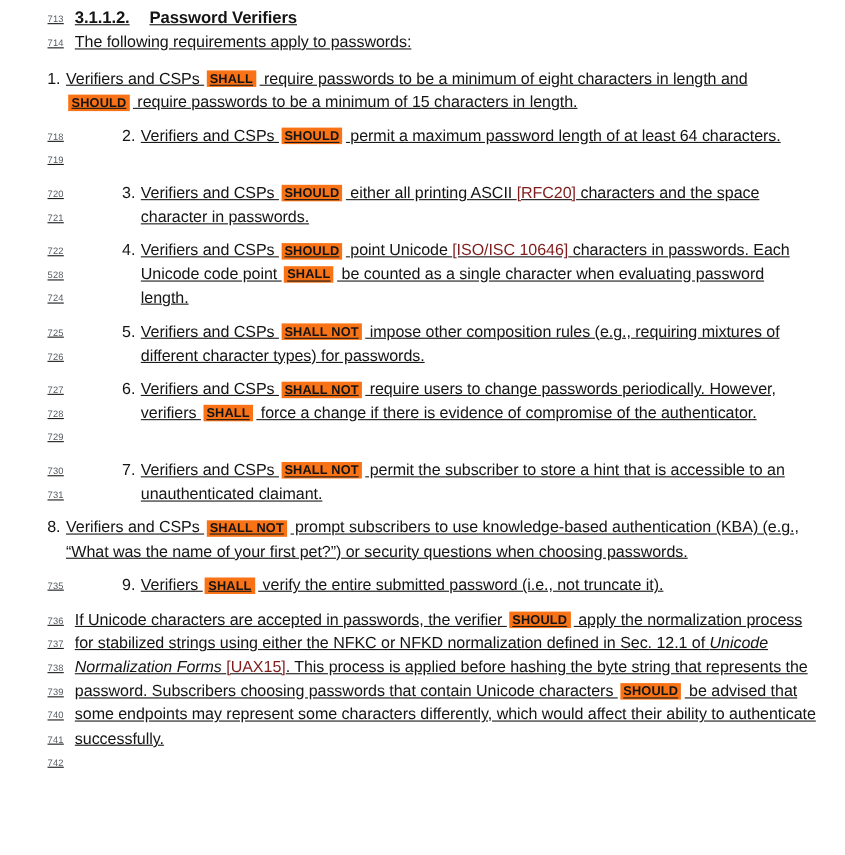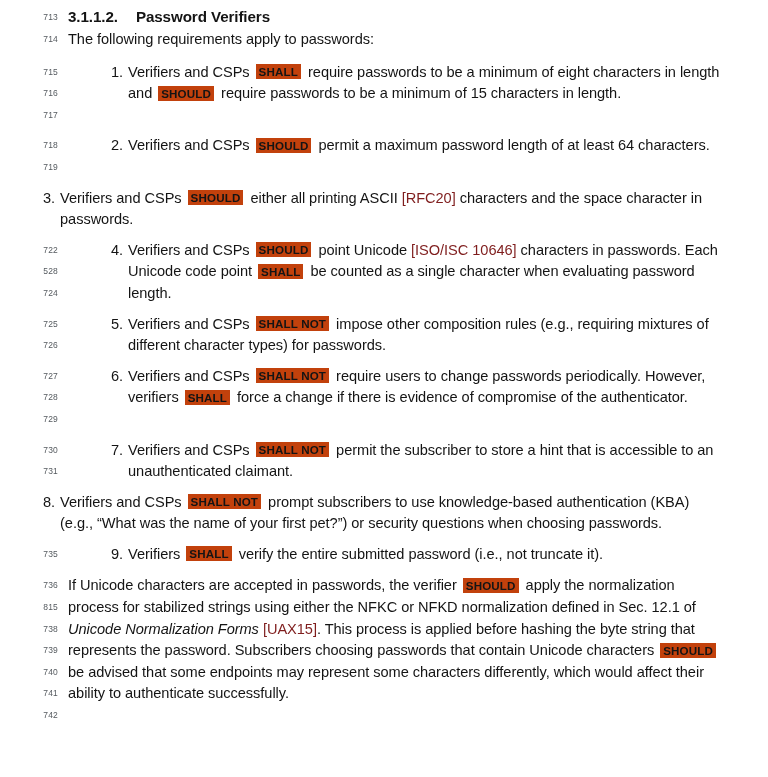--- a/index.html
+++ b/index.html
@@ -15,20 +15,21 @@
     overflow: hidden;
   }
 
   .page {
     position: relative;
     width: 768px;
     height: 641px;
     background: #ffffff;
     padding-top: 6px;
     box-sizing: border-box;
+    text-decoration: underline;
   }
 
   
   .row {
     display: flex;
     align-items: flex-start;
     width: 100%;
   }
   .lineno {
     flex: 0 0 68px;
@@ -42,21 +43,21 @@
     font-family: "Liberation Sans", sans-serif;
     letter-spacing: 0.2px;
     user-select: none;
   }
   .content {
     flex: 1 1 auto;
     min-width: 0;
     font-size: 14.6px;
     line-height: 21.6px;
     color: #141414;
-    padding-right: 48px;
+    padding-right: 26px;
     box-sizing: border-box;
   }
 
   
   .heading .content {
     font-weight: bold;
     font-size: 15.2px;
     letter-spacing: -0.1px;
   }
   .heading .lineno { line-height: 23px; }
@@ -86,21 +87,21 @@
 
   
   .para { margin-top: 10px; }
   .para .content { letter-spacing: -0.05px; }
 
   
   .kw {
     font-weight: bold;
     font-size: 11.6px;
     letter-spacing: 0.15px;
-    background: #c2410c;
+    background: #f97316;
     padding: 1px 3px 1px 3px;
     margin: 0 3px 0 2px;
     white-space: nowrap;
     position: relative;
     top: -0.5px;
   }
 
   
   .ref {
     color: #7f1d1d;
@@ -123,39 +124,38 @@
   </div>
 
   <div class="row intro">
     <div class="lineno">714</div>
     <div class="content">The following requirements apply to passwords:</div>
   </div>
 
   <div id="requirement-list">
       <div class="listitem">
         <div class="row li-line">
-          <div class="lineno">
-            <div>715</div>
-            <div>716</div>
-            <div>717</div>
-          </div>
           <div class="content"><span class="marker">1.</span><span>Verifiers and CSPs </span><span class="kw">SHALL</span><span> require passwords to be a minimum of eight characters in length and </span><span class="kw">SHOULD</span><span> require passwords to be a minimum of 15 characters in length.</span></div>
         </div>
       </div>
       <div class="listitem">
         <div class="row li-line">
           <div class="lineno">
             <div>718</div>
             <div>719</div>
           </div>
           <div class="content"><span class="marker">2.</span><span>Verifiers and CSPs </span><span class="kw">SHOULD</span><span> permit a maximum password length of at least 64 characters.</span></div>
         </div>
       </div>
       <div class="listitem">
         <div class="row li-line">
+          <div class="lineno">
+            <div>720</div>
+            <div>721</div>
+          </div>
           <div class="content"><span class="marker">3.</span><span>Verifiers and CSPs </span><span class="kw">SHOULD</span><span> either all printing ASCII </span><a class="ref">[RFC20]</a><span> characters and the space character in passwords.</span></div>
         </div>
       </div>
       <div class="listitem">
         <div class="row li-line">
           <div class="lineno">
             <div>722</div>
             <div>528</div>
             <div>724</div>
           </div>
@@ -202,21 +202,21 @@
           </div>
           <div class="content"><span class="marker">9.</span><span>Verifiers </span><span class="kw">SHALL</span><span> verify the entire submitted password (i.e., not truncate it).</span></div>
         </div>
       </div>
     </div>
 
   <div id="closing-paragraph" class="para">
       <div class="row ">
         <div class="lineno">
           <div>736</div>
-          <div>815</div>
+          <div>737</div>
           <div>738</div>
           <div>739</div>
           <div>740</div>
           <div>741</div>
           <div>742</div>
         </div>
         <div class="content"><span>If Unicode characters are accepted in passwords, the verifier </span><span class="kw">SHOULD</span><span> apply the normalization process for stabilized strings using either the NFKC or NFKD normalization defined in Sec. 12.1 of </span><span class="ital">Unicode Normalization Forms</span><span> </span><a class="ref">[UAX15]</a><span>. This process is applied before hashing the byte string that represents the password. Subscribers choosing passwords that contain Unicode characters </span><span class="kw">SHOULD</span><span> be advised that some endpoints may represent some characters differently, which would affect their ability to authenticate successfully.</span></div>
       </div>
     </div>
 

